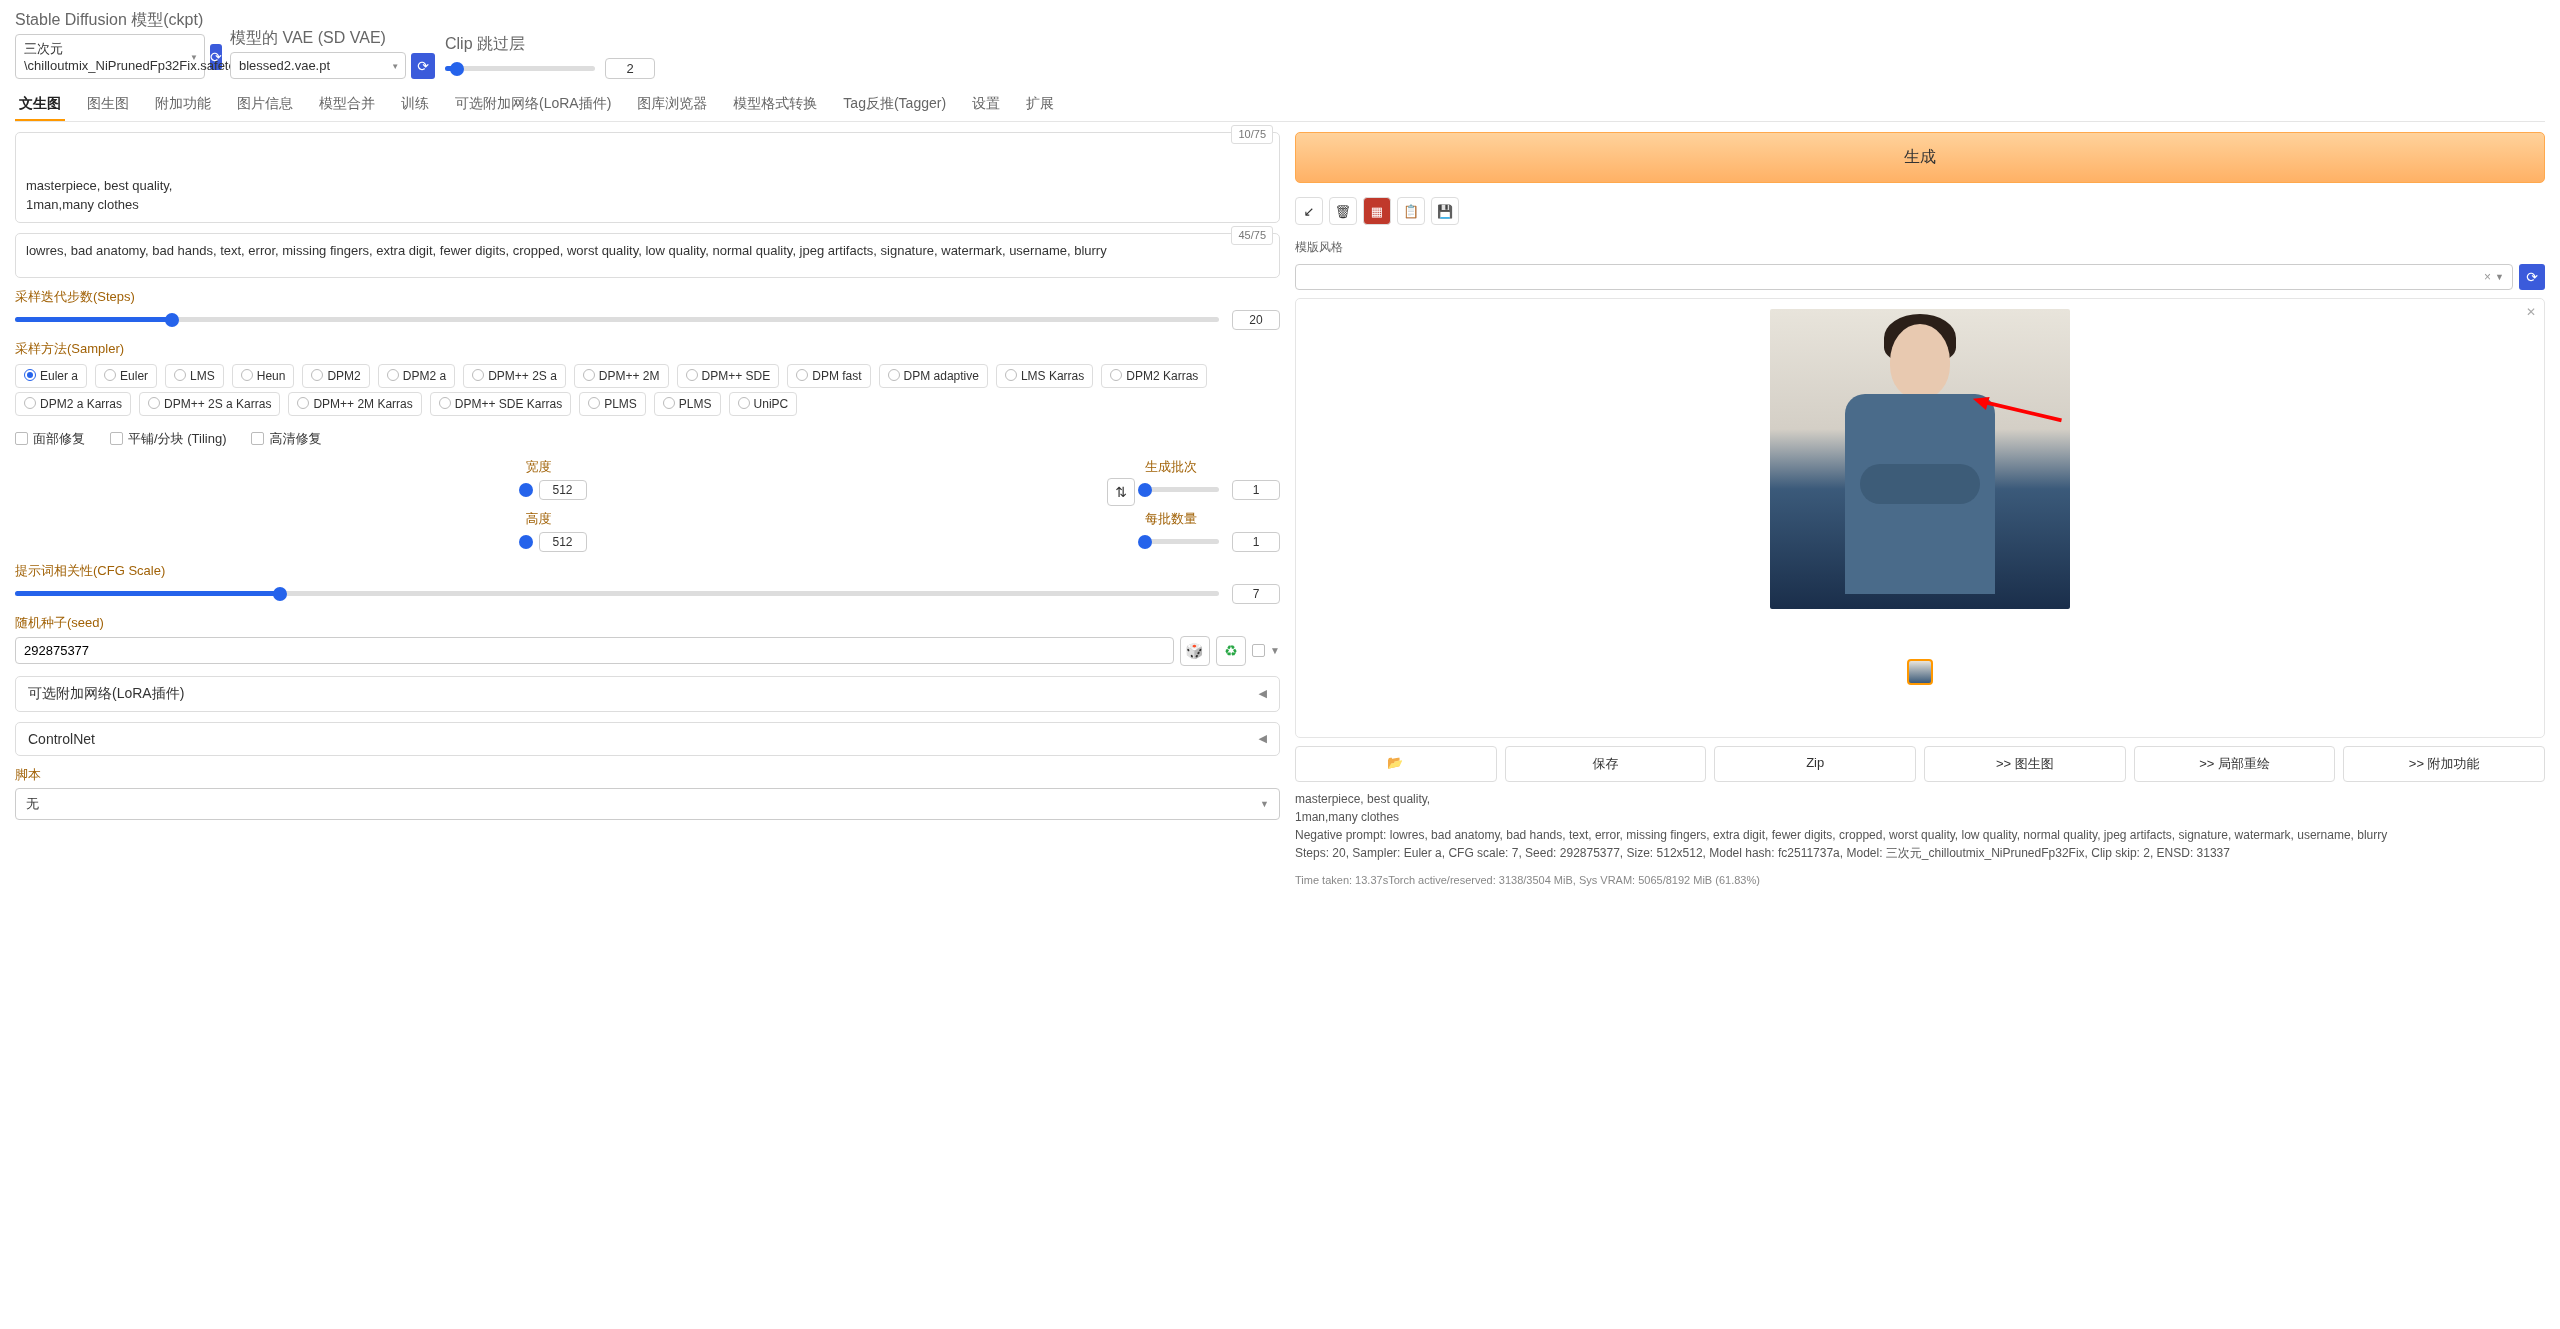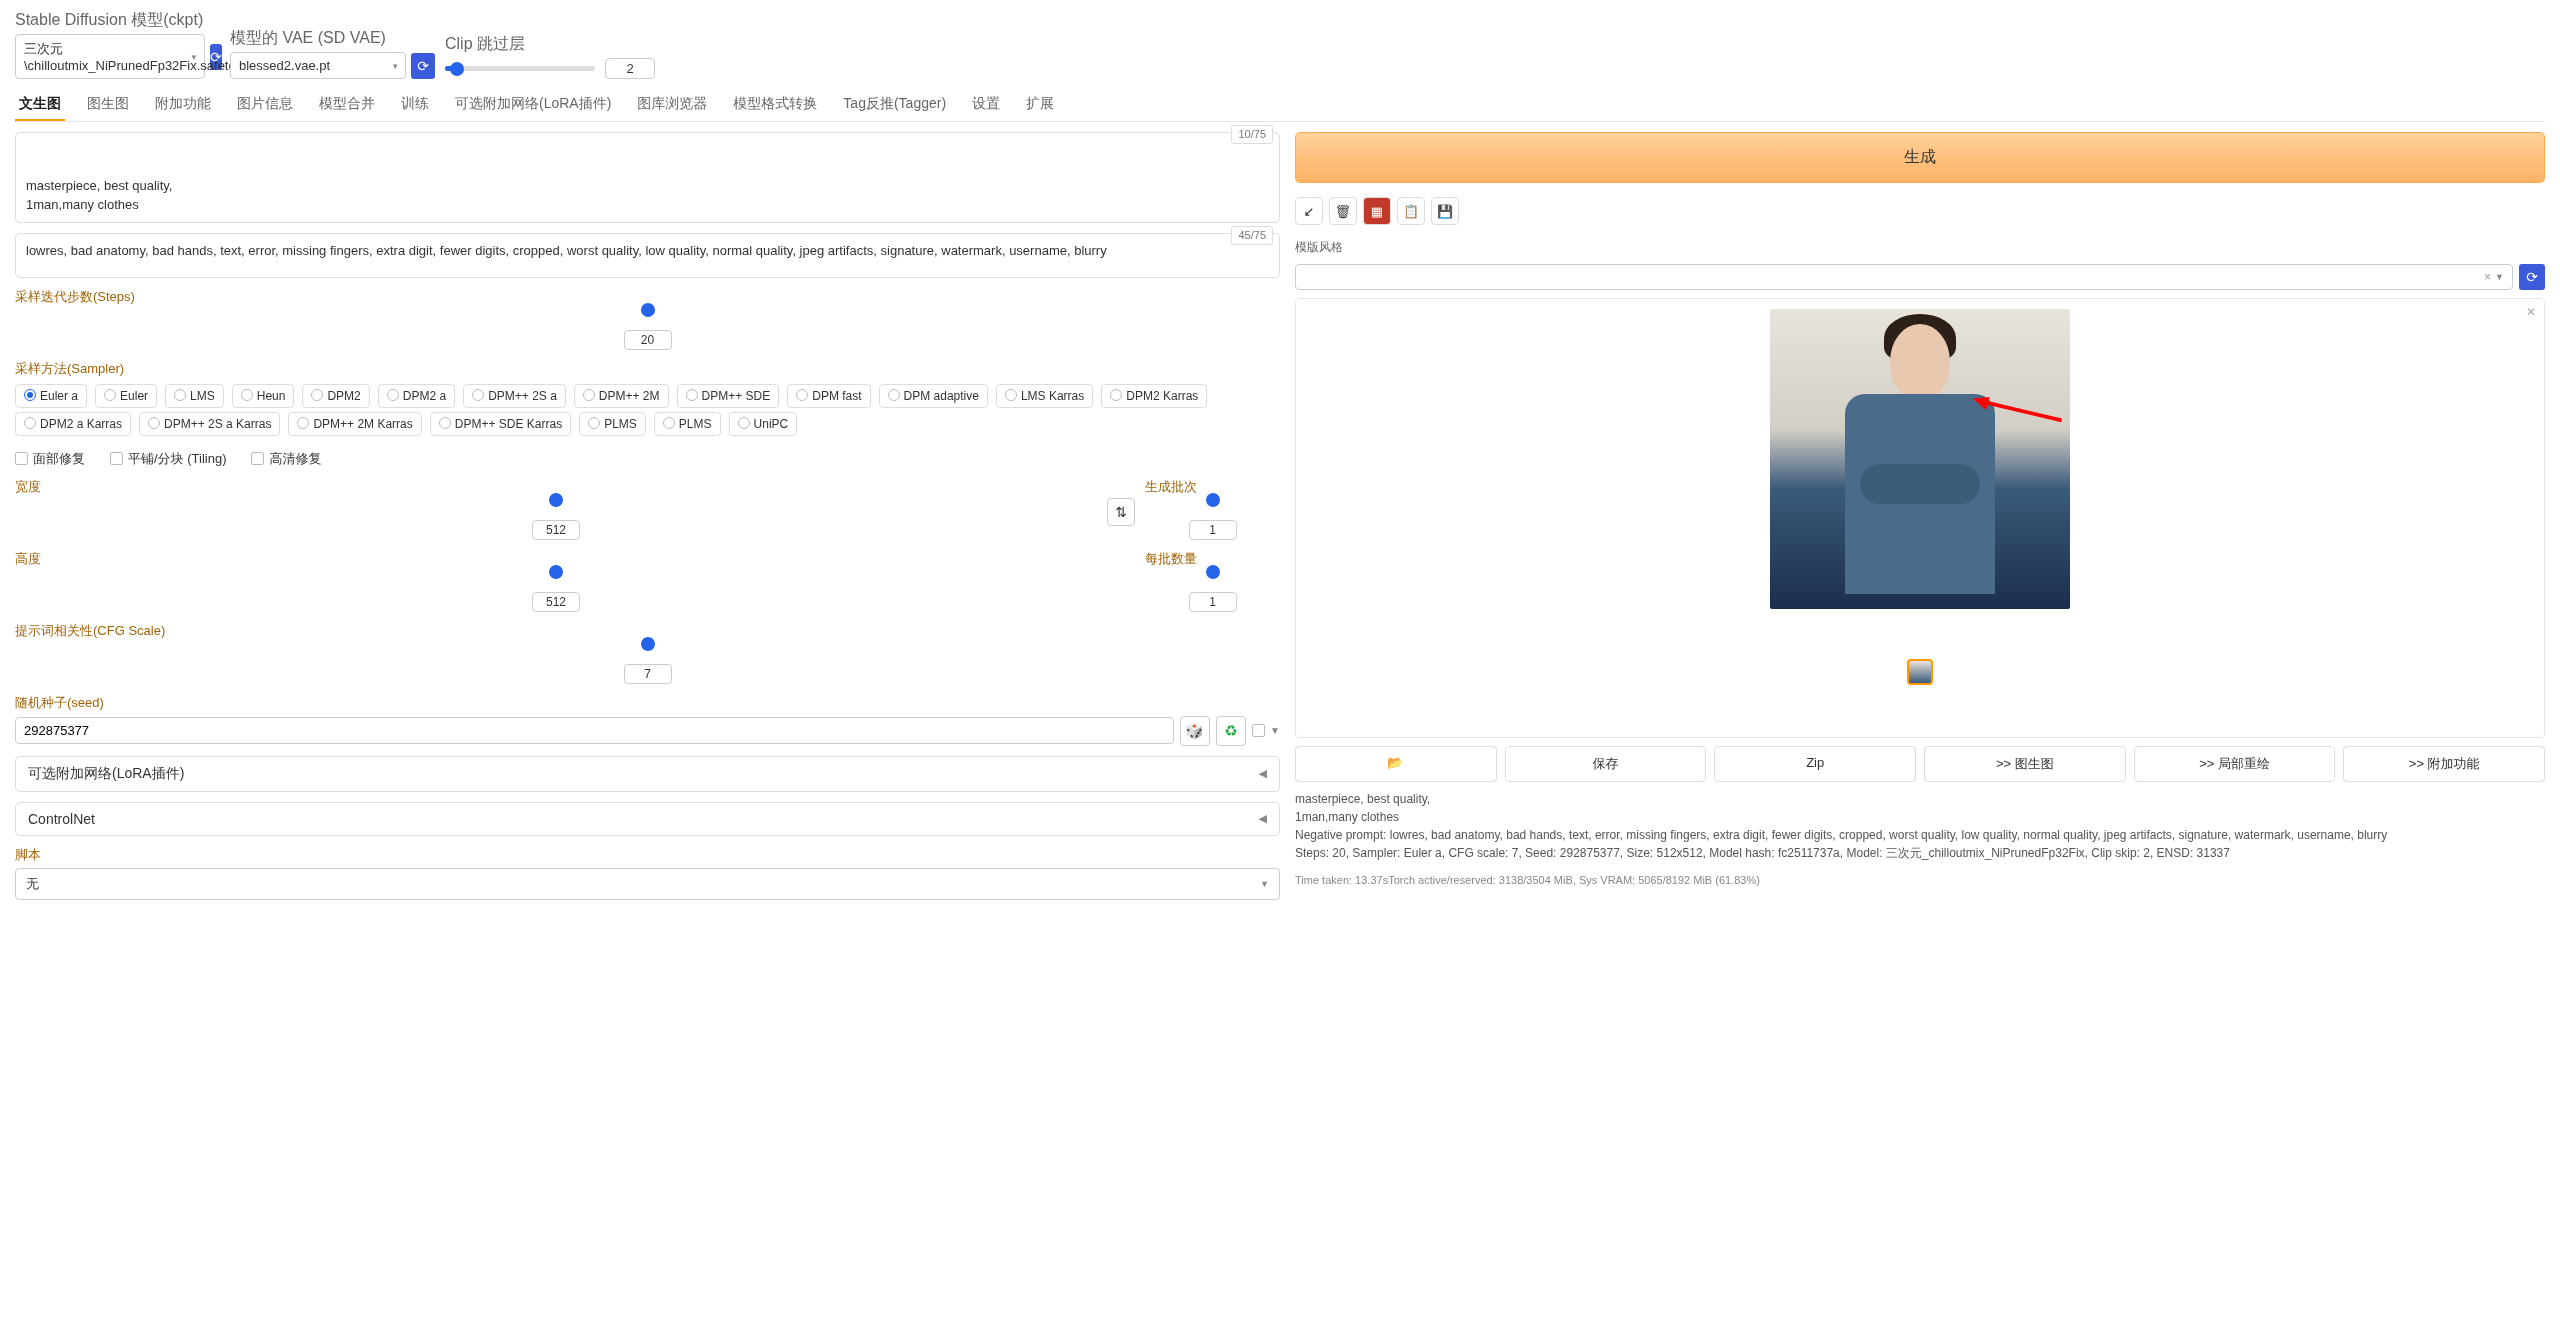--- a/index.html
+++ b/index.html
@@ -22,39 +22,39 @@
 
 .main-cols { display: flex; gap: 15px; }
 .left-col { flex: 0 0 50%; display: flex; flex-direction: column; gap: 10px; }
 .right-col { flex: 1; display: flex; flex-direction: column; gap: 8px; }
 
 .prompt-box { position: relative; border: 1px solid #ddd; border-radius: 5px; padding: 8px 10px; background: #fff; font-size: 13px; color: #333; min-height: 45px; line-height: 1.4; }
 .token-badge { position: absolute; right: 6px; top: -8px; background: #fff; border: 1px solid #ddd; border-radius: 3px; padding: 1px 6px; font-size: 11px; color: #777; }
 
 .slider-row { display: flex; flex-direction: column; gap: 4px; }
 .slider-label { font-size: 13px; color: #a16207; }
-.slider-line { display: flex; align-items: center; gap: 20px; flex-direction: column; }
+.slider-line { display: flex; align-items: center; gap: 13px; }
 .slider-track { flex: 1; height: 5px; background: #ddd; border-radius: 3px; position: relative; }
 .slider-fill { position: absolute; left: 0; top: 0; height: 100%; background: #2563eb; border-radius: 3px; }
 .slider-thumb { position: absolute; top: 50%; transform: translate(-50%,-50%); width: 14px; height: 14px; background: #2563eb; border-radius: 50%; }
 .slider-val { width: 48px; border: 1px solid #ccc; border-radius: 4px; padding: 2px 4px; text-align: center; font-size: 12px; }
 
 .sampler-section { }
 .radio-grid { display: flex; flex-wrap: wrap; gap: 4px 8px; margin-top: 6px; }
 .radio-item { display: flex; align-items: flex-start; gap: 4px; border: 1px solid #ddd; border-radius: 4px; padding: 4px 8px; font-size: 12px; background: #fff; cursor: pointer; }
 .radio-circle { width: 12px; height: 12px; border: 1.5px solid #bbb; border-radius: 50%; display: inline-block; position: relative; }
 .radio-item.selected .radio-circle { border-color: #2563eb; }
 .radio-item.selected .radio-circle::after { content: ""; position: absolute; inset: 2px; background: #2563eb; border-radius: 50%; }
 
 .checks-row { display: flex; gap: 25px; margin-top: 4px; }
 .check-item { display: flex; align-items: center; gap: 5px; font-size: 13px; }
 .check-box { width: 13px; height: 13px; border: 1.5px solid #bbb; border-radius: 2px; }
 
 .wh-row { display: flex; gap: 10px; align-items: flex-start; }
-.wh-left { flex: 1; display: flex; flex-direction: column; gap: 10px; }
+.wh-left { flex: 1; display: flex; flex-direction: column; gap: 10px; align-items: center; }
 .swap-btn { width: 28px; height: 28px; border: 1px solid #ccc; border-radius: 4px; display: flex; align-items: center; justify-content: center; cursor: pointer; margin-top: 20px; font-size: 14px; }
 .wh-right { width: 135px; display: flex; flex-direction: column; gap: 10px; }
 
 .seed-row { display: flex; gap: 6px; align-items: center; }
 .seed-input { flex: 1; border: 1px solid #ccc; border-radius: 4px; padding: 5px 8px; font-size: 13px; }
 .icon-btn { width: 30px; height: 30px; border: 1px solid #ccc; border-radius: 4px; display: flex; align-items: center; justify-content: center; cursor: pointer; background: #fff; font-size: 15px; }
 
 .accordion { border: 1px solid #ddd; border-radius: 5px; padding: 8px 12px; display: flex; justify-content: space-between; align-items: center; cursor: pointer; font-size: 14px; background: #fff; }
 .accordion .arrow { font-size: 11px; color: #888; }
 

